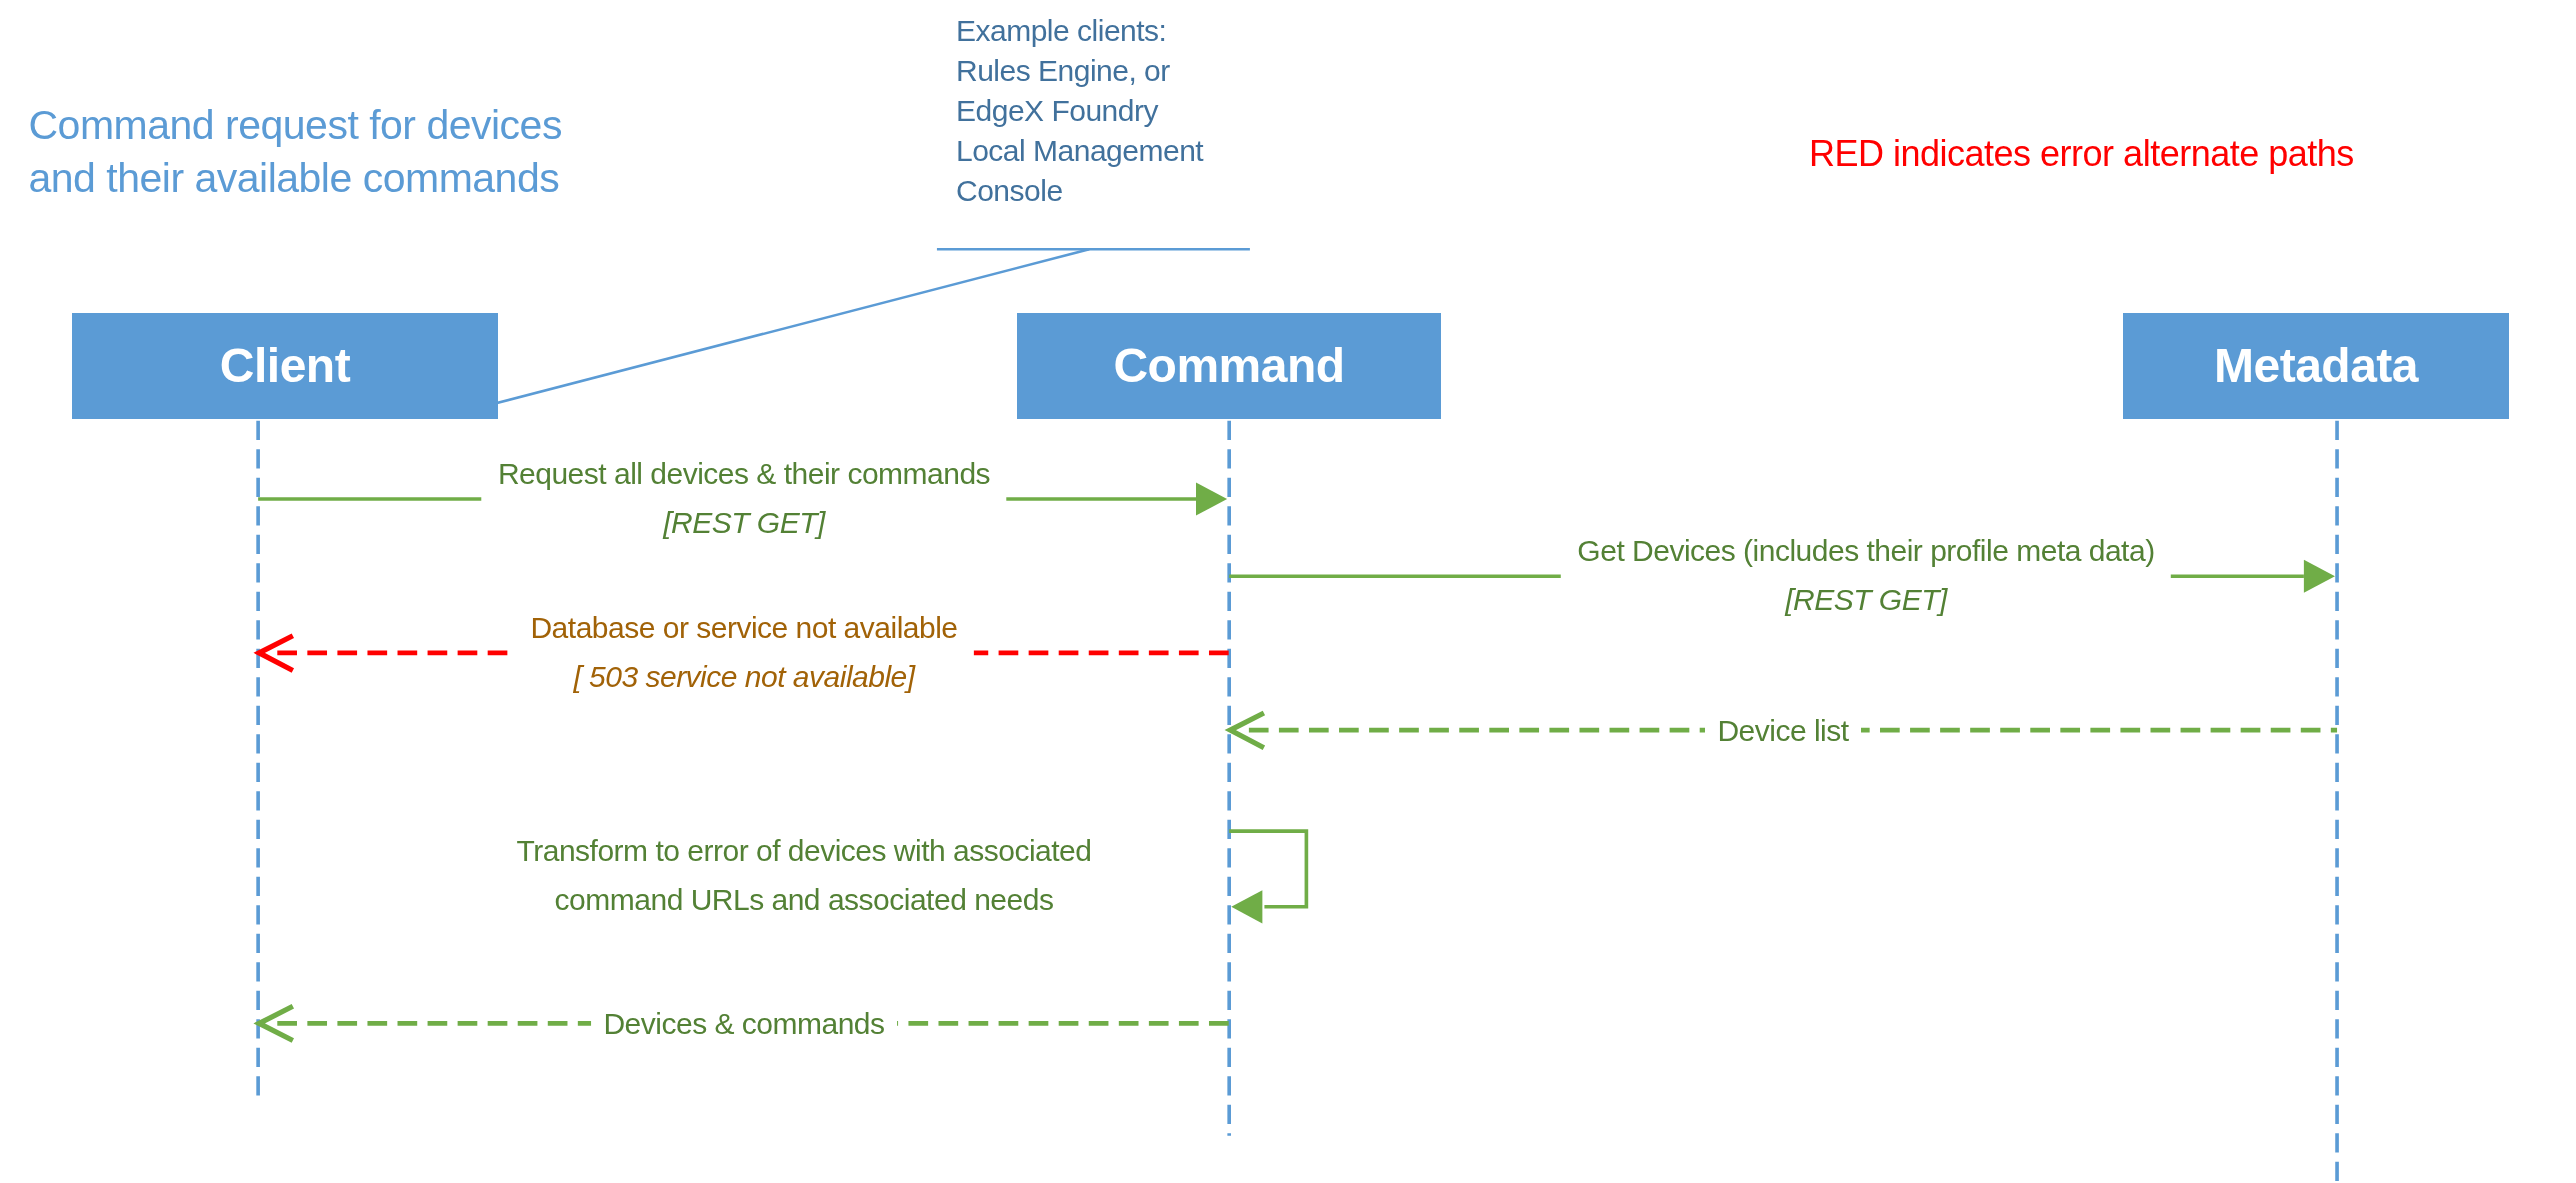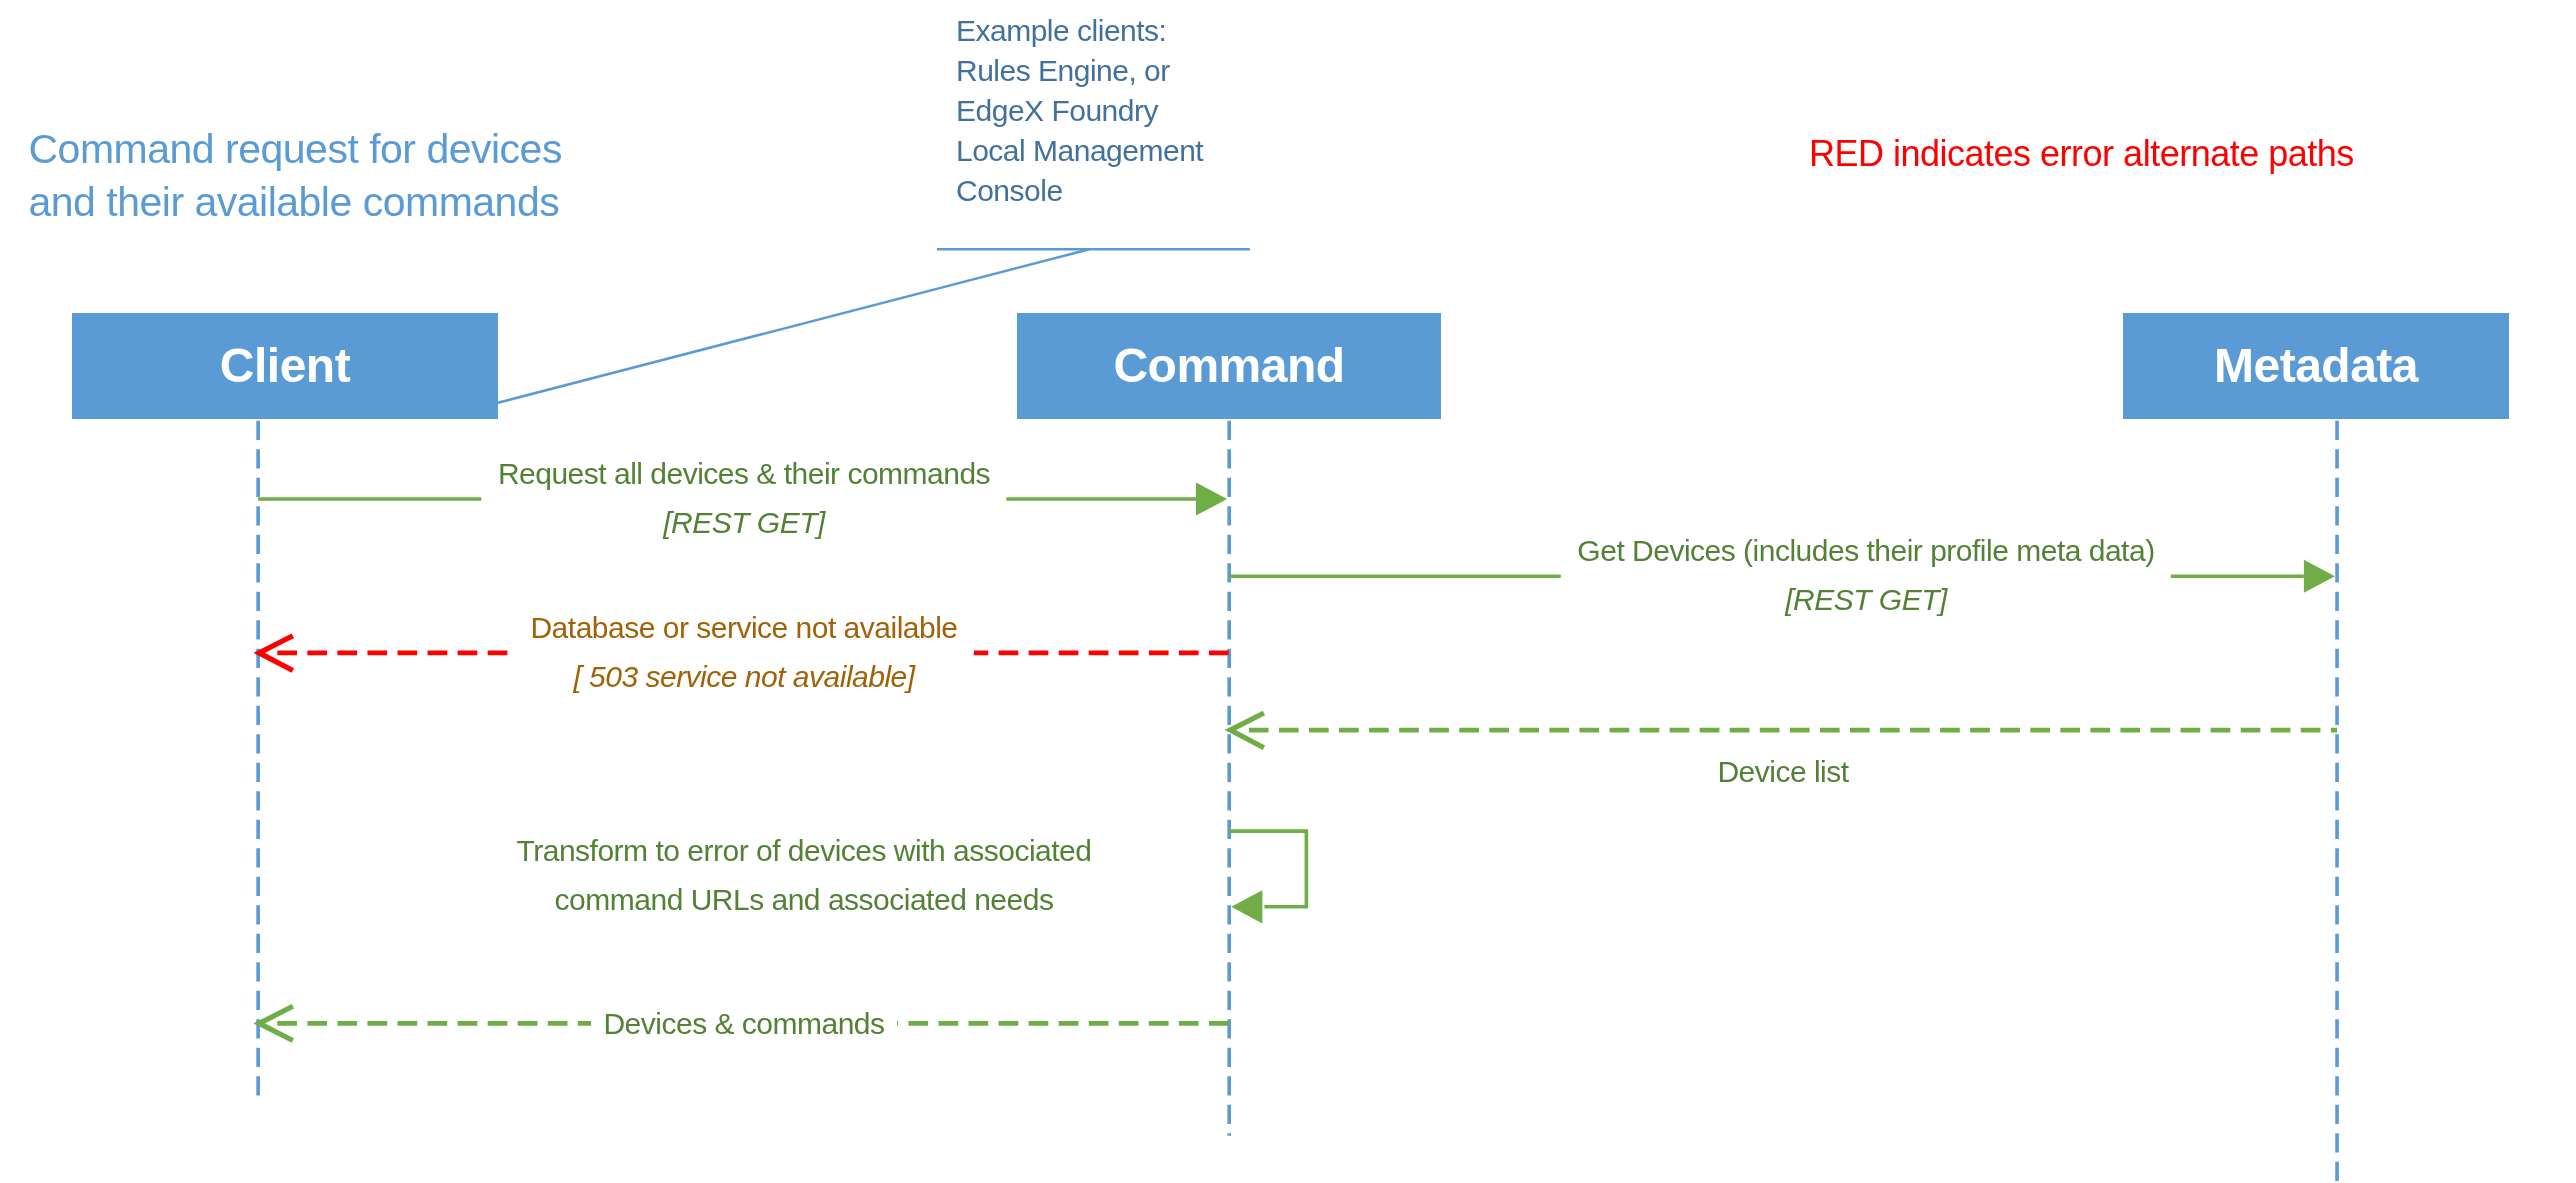--- a/index.html
+++ b/index.html
@@ -13,21 +13,20 @@
   }
   svg.wires { position: absolute; left: 0; top: 0; }
 
   .title {
     position: absolute;
     left: 28.5px; top: 99px;
     font-size: 41px; line-height: 53px;
     color: #5B9BD5;
     white-space: pre-line;
     letter-spacing: -0.5px;
-    margin-top: 24px;
   }
   .note {
     position: absolute;
     left: 956px; top: 11.4px;
     font-size: 30px; line-height: 40px;
     color: #41719C;
     white-space: pre-line;
     letter-spacing: -0.5px;
   }
   .legend {
@@ -61,21 +60,21 @@
     white-space: nowrap;
     padding: 0 16.6px;
     letter-spacing: -0.5px;
   }
   .msg .it { font-style: italic; }
   .msg.red { color: #a16207; }
   .msg.oneline { line-height: 47px; padding: 0 12.4px; }
   .msg.m1 { left: 744px; top: 449px; }
   .msg.m2 { left: 1866px; top: 526px; }
   .msg.m3 { left: 744px; top: 603px; }
-  .msg.m4 { left: 1783px; top: 748px; }
+  .msg.m4 { left: 1783px; top: 707px; }
   .msg.m5 { left: 804px; top: 826px; background: transparent; }
   .msg.m6 { left: 744px; top: 1000px; }
 </style>
 </head>
 <body>
 
 <div class="canvas">
 
   <svg class="wires" width="2576" height="1183" viewBox="0 0 4971 2283">
 

